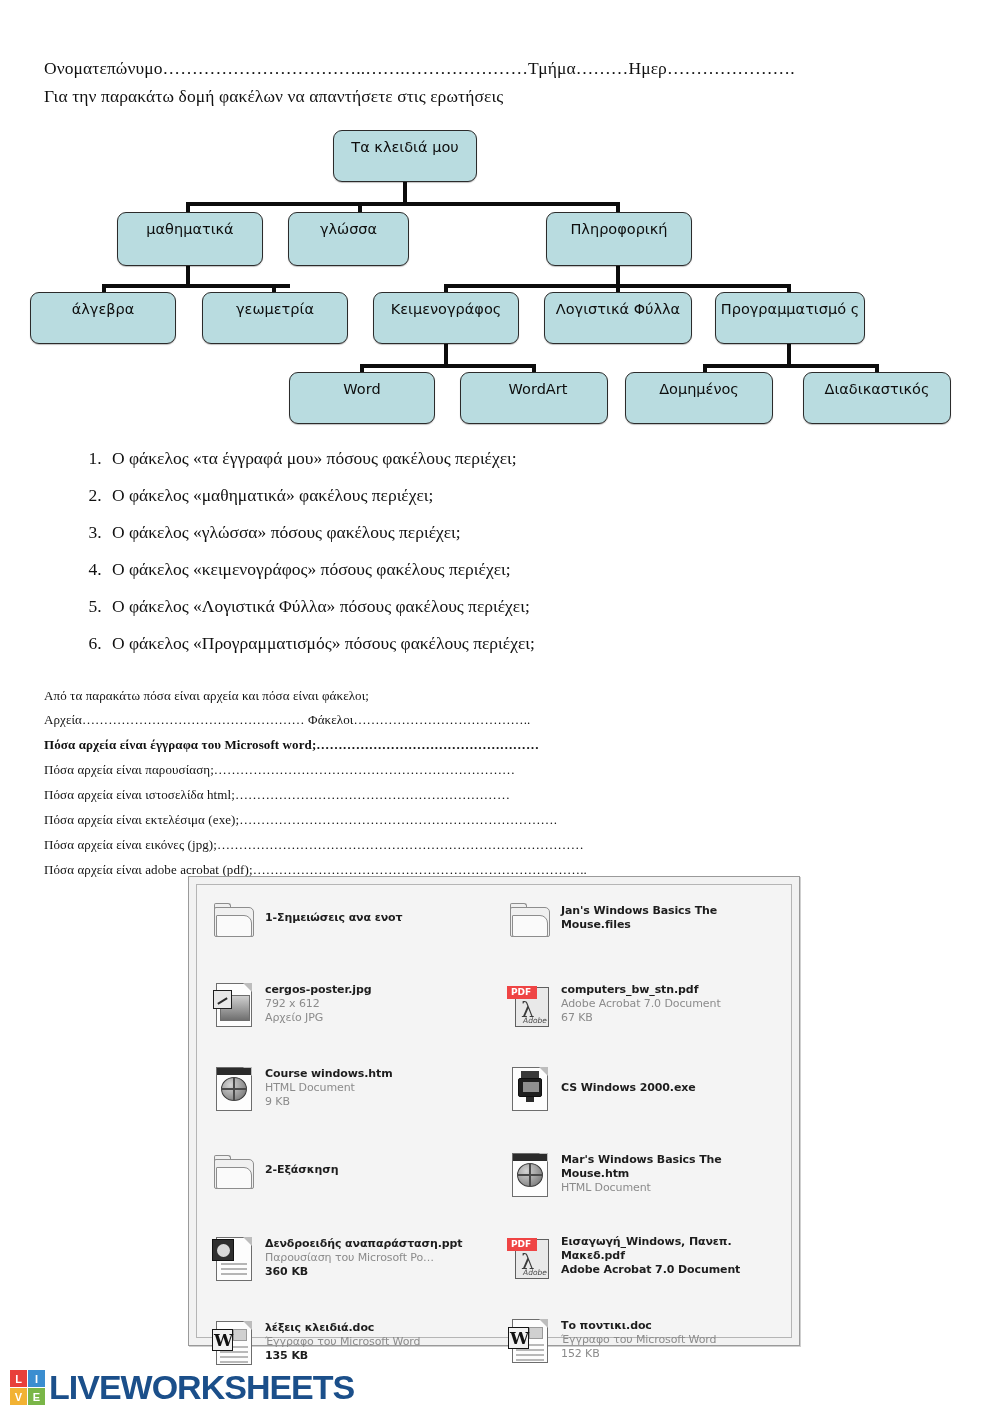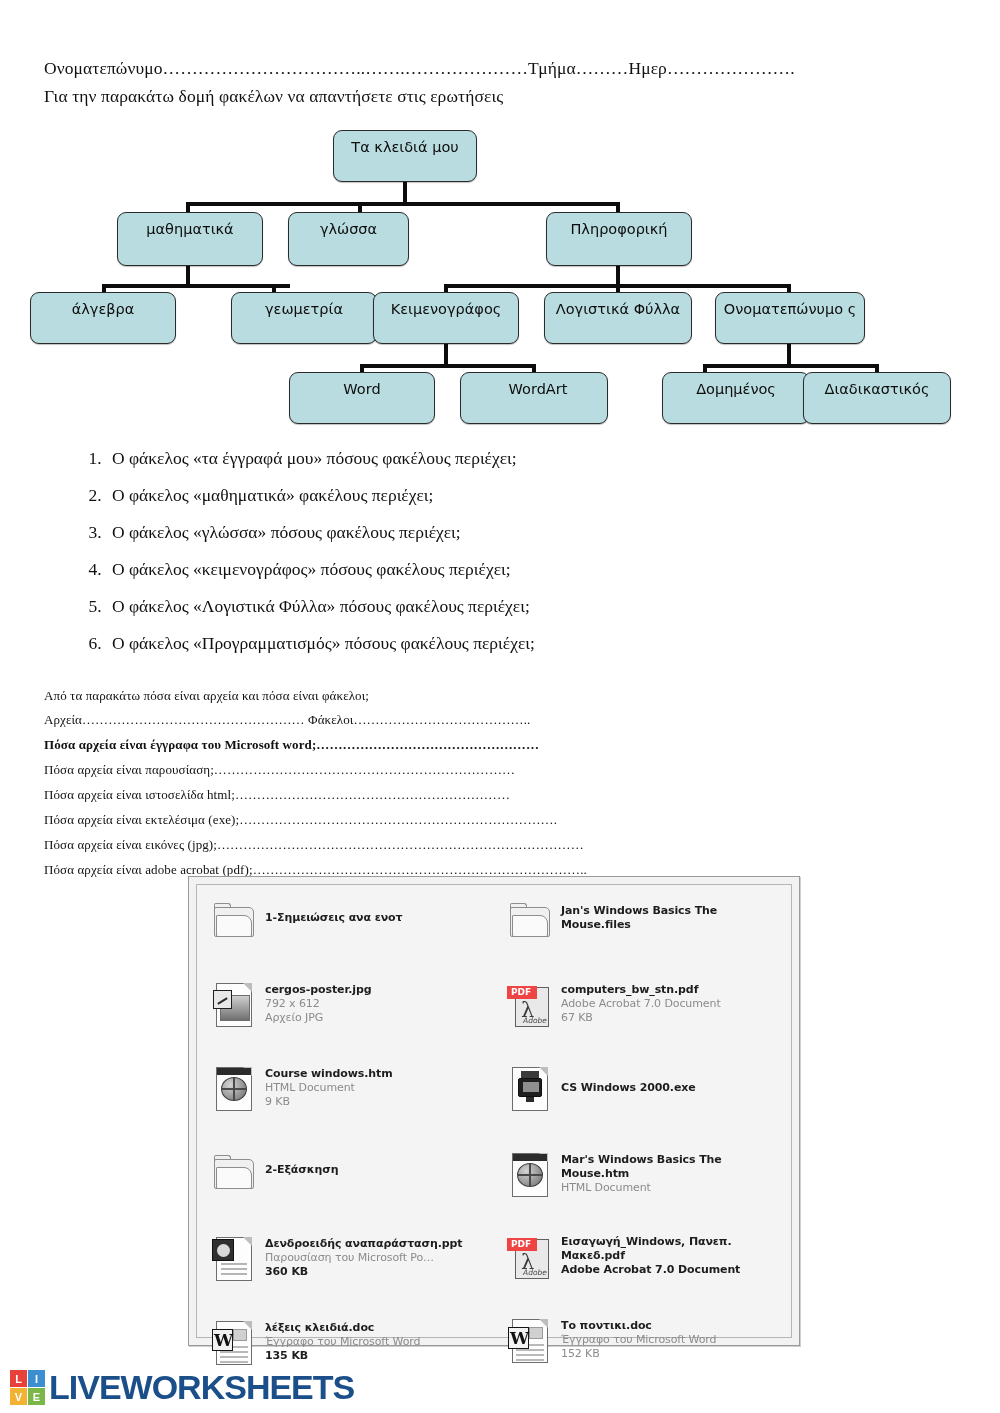--- a/index.html
+++ b/index.html
@@ -151,28 +151,28 @@
   <div class="edge v" style="left:703px; top:244px; height:22px;"></div>
   <div class="edge v" style="left:875px; top:244px; height:22px;"></div>
 
   <div class="node" style="left:333px; top:10px;  width:144px; height:52px;">Τα κλειδιά μου</div>
 
   <div class="node" style="left:117px; top:92px;  width:146px; height:54px;">μαθηματικά</div>
   <div class="node" style="left:288px; top:92px;  width:121px; height:54px;">γλώσσα</div>
   <div class="node" style="left:546px; top:92px;  width:146px; height:54px;">Πληροφορική</div>
 
   <div class="node" style="left:30px;  top:172px; width:146px; height:52px;">άλγεβρα</div>
-  <div class="node" style="left:202px; top:172px; width:146px; height:52px;margin-left:29px;">γεωμετρία</div>
+  <div class="node" style="left:202px; top:172px; width:146px; height:52px;">γεωμετρία</div>
   <div class="node" style="left:373px; top:172px; width:146px; height:52px;">Κειμενογράφος</div>
   <div class="node" style="left:544px; top:172px; width:148px; height:52px;">Λογιστικά Φύλλα</div>
-  <div class="node" style="left:715px; top:172px; width:150px; height:52px;">Ονοματεπώνυμο ς</div>
+  <div class="node" style="left:715px; top:172px; width:150px; height:52px;">Προγραμματισμό ς</div>
 
   <div class="node" style="left:289px; top:252px; width:146px; height:52px;">Word</div>
   <div class="node" style="left:460px; top:252px; width:148px; height:52px;padding-left:8px;">WordArt</div>
-  <div class="node" style="left:662px; top:252px; width:148px; height:52px;">Δομημένος</div>
+  <div class="node" style="left:625px; top:252px; width:148px; height:52px;">Δομημένος</div>
   <div class="node" style="left:803px; top:252px; width:148px; height:52px;">Διαδικαστικός</div>
 </div>
 
 <ol id="questions">
   <li>Ο φάκελος «τα έγγραφά μου» πόσους φακέλους περιέχει;</li>
   <li>Ο φάκελος «μαθηματικά» φακέλους περιέχει;</li>
   <li>Ο φάκελος «γλώσσα» πόσους φακέλους περιέχει;</li>
   <li>Ο φάκελος «κειμενογράφος» πόσους φακέλους περιέχει;</li>
   <li>Ο φάκελος «Λογιστικά Φύλλα» πόσους φακέλους περιέχει;</li>
   <li>Ο φάκελος «Προγραμματισμός» πόσους φακέλους περιέχει;</li>

